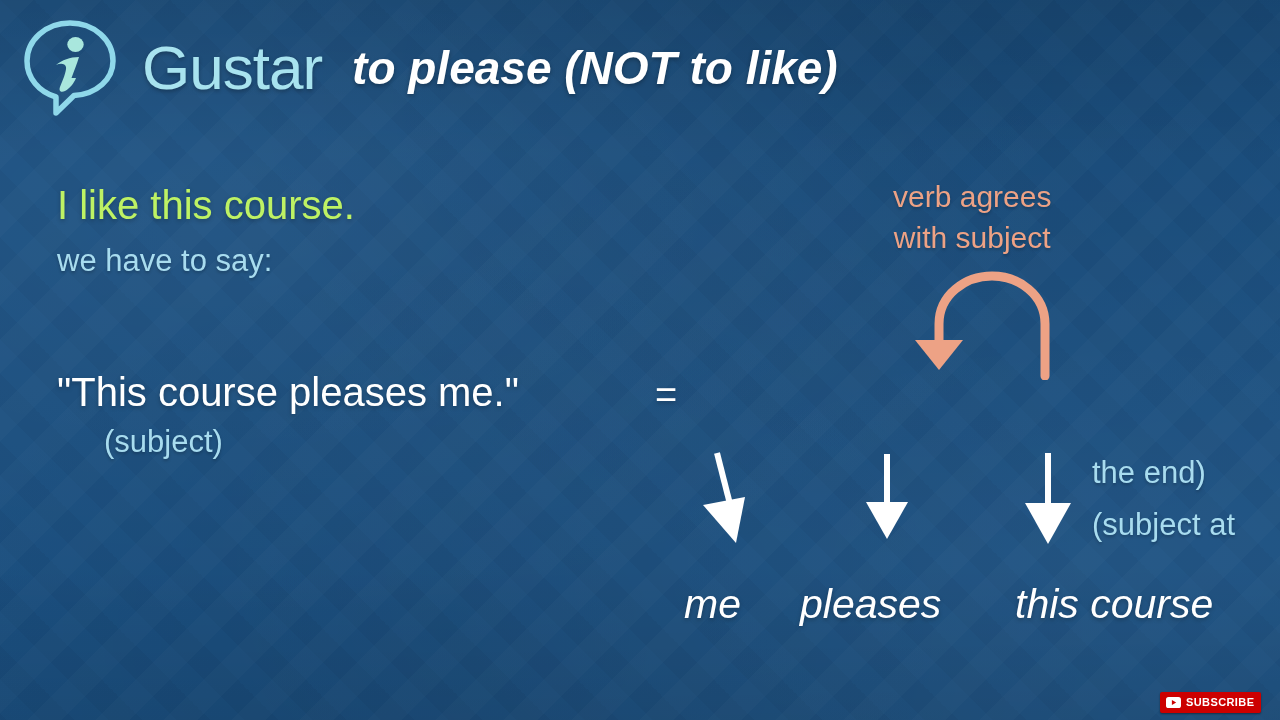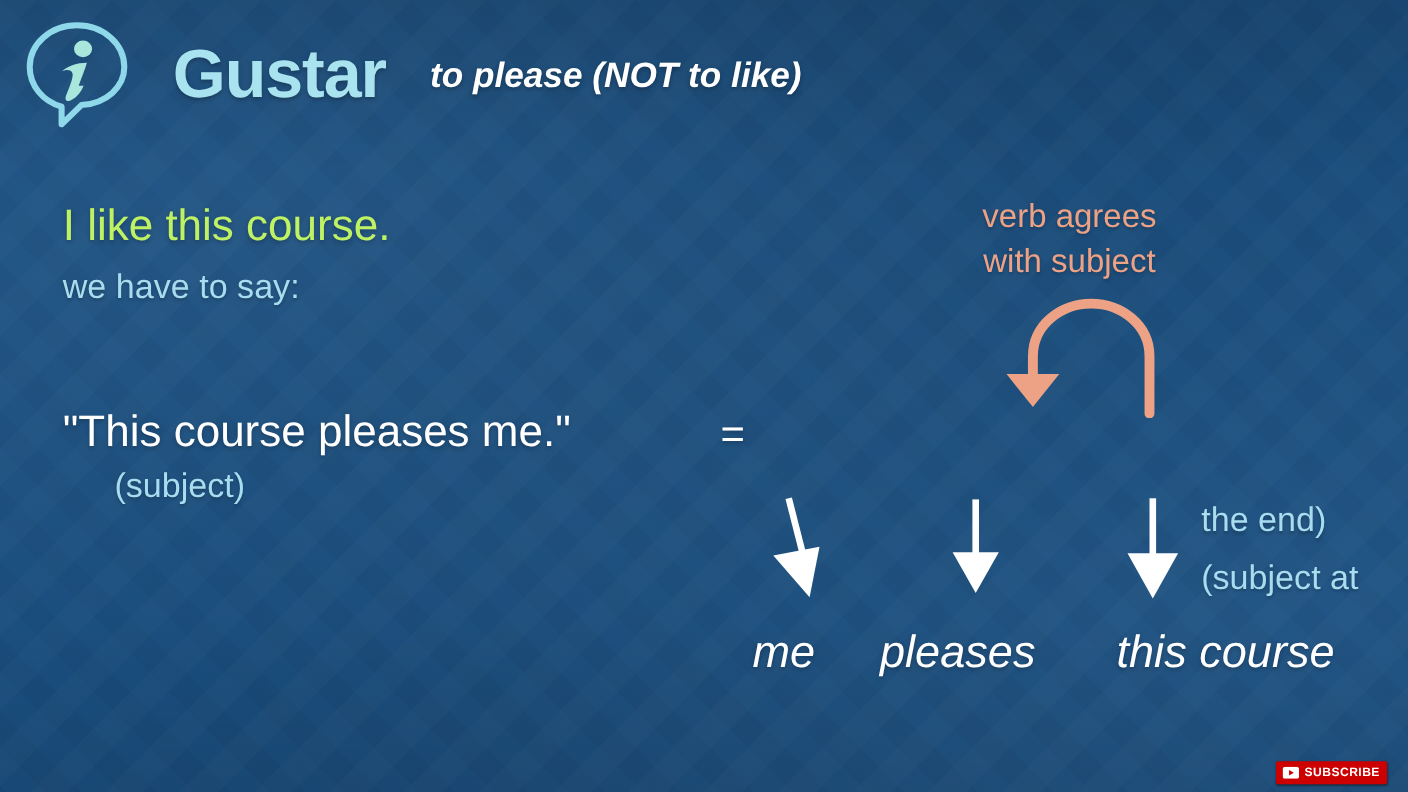--- a/index.html
+++ b/index.html
@@ -45,34 +45,34 @@
   #header-row {
     position: absolute;
     left: 18px;
     top: 16px;
     display: flex;
     align-items: center;
   }
   #info-icon { width: 104px; height: 104px; display: block; flex: 0 0 auto; }
   #title-main {
     font-size: 62px;
-    font-weight: bold;
+    font-weight: normal;
     color: #a8e3ef;
     letter-spacing: -1px;
-    margin-left: 35px;
+    margin-left: 20px;
     line-height: 1;
     text-shadow: 0 2px 4px rgba(0,0,0,.28);
     white-space: nowrap;
   }
   #title-sub {
-    font-size: 32px;
+    font-size: 46px;
     font-weight: bold;
     font-style: italic;
     color: #ffffff;
-    margin-left: 40px;
+    margin-left: 30px;
     line-height: 1;
     text-shadow: 0 2px 4px rgba(0,0,0,.30);
     white-space: nowrap;
     text-align: center;
   }
 
   
   #line-english {
     position: absolute;
     left: 57px;
@@ -164,21 +164,21 @@
     display: flex;
     align-items: baseline;
   }
   #gloss-row span {
     font-size: 41px;
     font-style: italic;
     color: #ffffff;
     white-space: nowrap;
     text-shadow: 0 2px 4px rgba(0,0,0,.25);
   }
-  #gloss-me { width: 116px; }
+  #gloss-me { width: 116px; margin-top: 12px; }
   #gloss-pleases { width: 215px; }
 
   
   #subscribe-badge {
     position: absolute;
     left: 1160px;
     top: 692px;
     height: 21px;
     display: flex;
     align-items: center;

